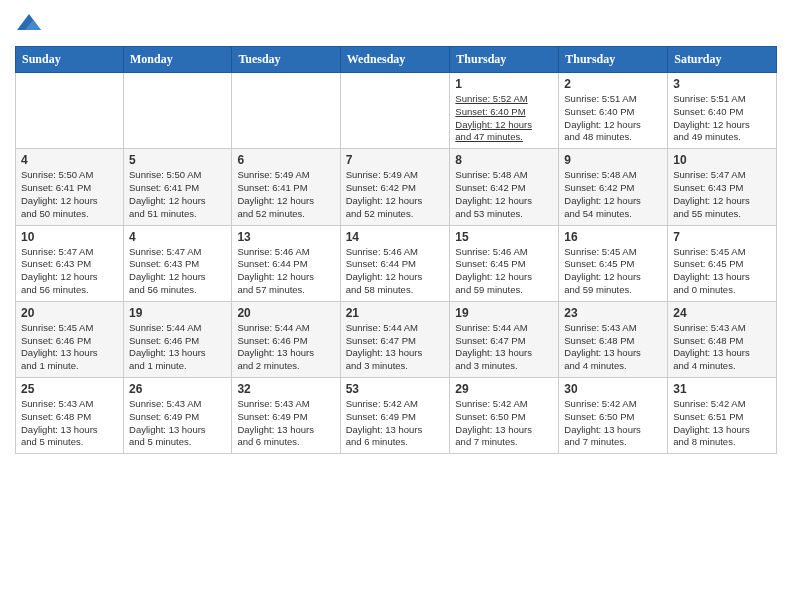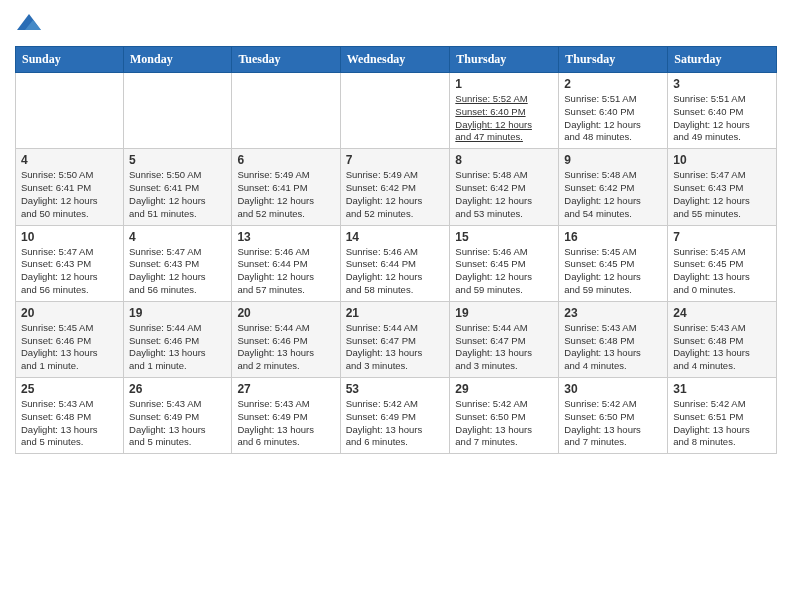--- a/index.html
+++ b/index.html
@@ -321,21 +321,21 @@
 and 5 minutes.</div>
           </td>
           <td>
             <div class="day-number">26</div>
             <div class="day-info" style="white-space: pre-line;">Sunrise: 5:43 AM
 Sunset: 6:49 PM
 Daylight: 13 hours
 and 5 minutes.</div>
           </td>
           <td>
-            <div class="day-number">27</div>
+            <div class="day-number">32</div>
             <div class="day-info" style="white-space: pre-line;">Sunrise: 5:43 AM
 Sunset: 6:49 PM
 Daylight: 13 hours
 and 6 minutes.</div>
           </td>
           <td>
             <div class="day-number">53</div>
             <div class="day-info" style="white-space: pre-line;">Sunrise: 5:42 AM
 Sunset: 6:49 PM
 Daylight: 13 hours

